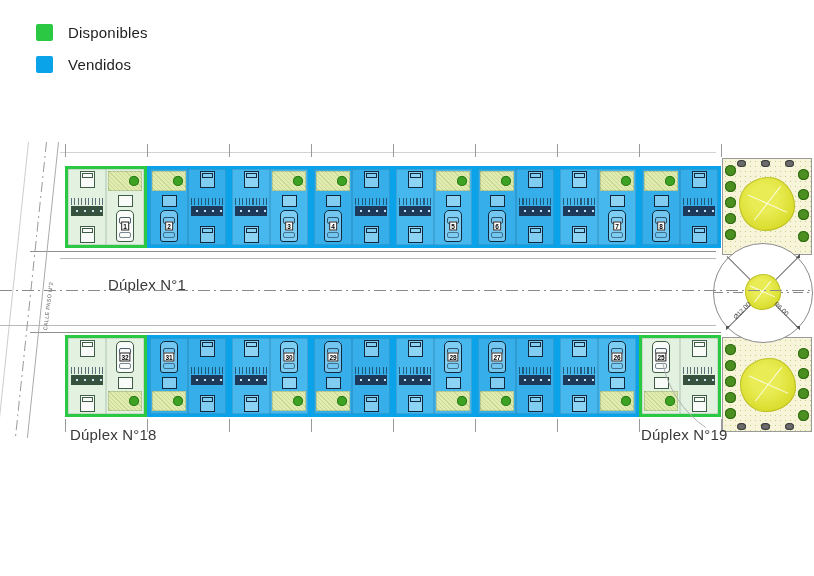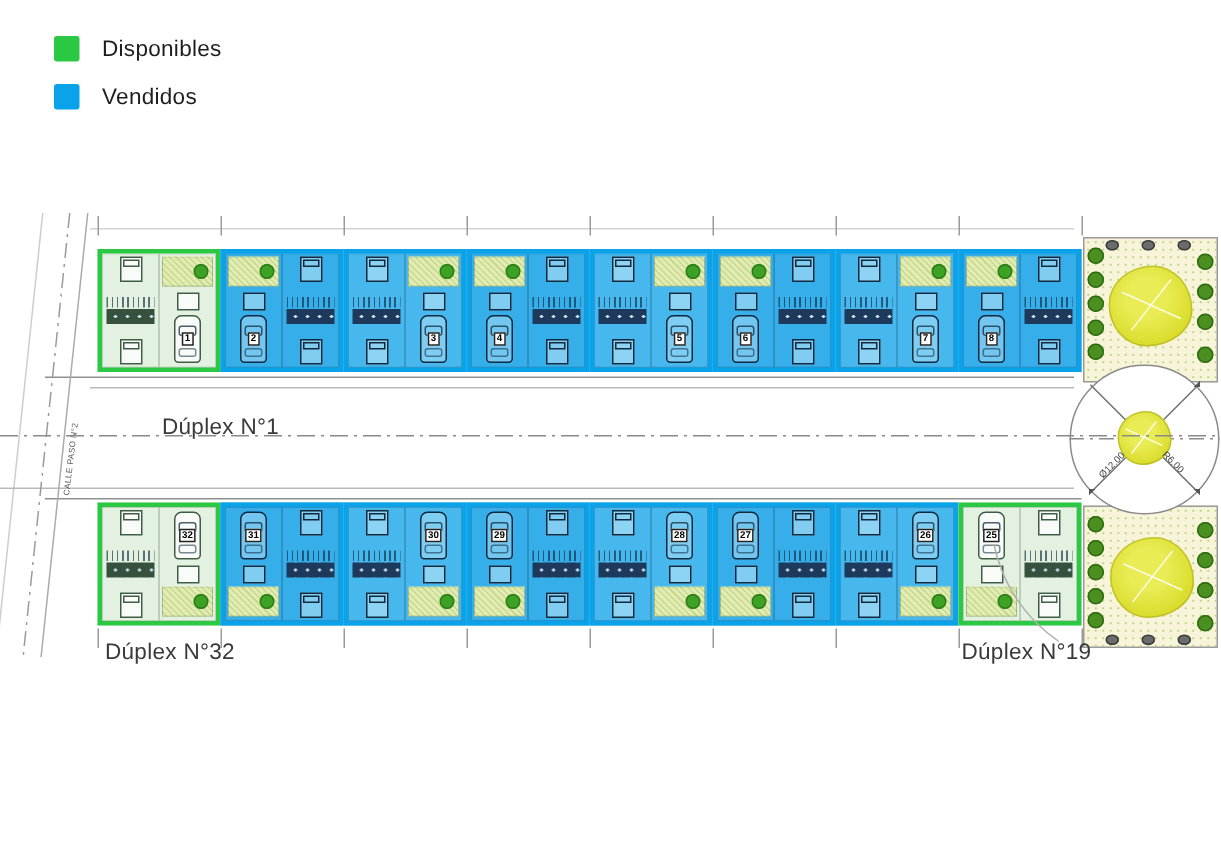--- a/index.html
+++ b/index.html
@@ -478,21 +478,21 @@
           </div>
           <div class="dining"></div>
           <div class="car">
             <span class="unit-number">25</span>
           </div>
         </div>
       </div>
     </div>
 
   <div class="duplex-label" style="left:72px;top:276px;margin-left:36px;">Dúplex N°1</div>
-  <div class="duplex-label" style="left:70px;top:426px;">Dúplex N°32</div>
+  <div class="duplex-label" style="left:70px;top:426px;">Dúplex N°18</div>
   <div class="duplex-label" style="left:641px;top:426px;">Dúplex N°19</div>
 
   <div id="ticks">
       <div class="tick" style="left: 65px; top: 144px; height: 13px;"></div>
       <div class="tick" style="left: 65px; top: 419px; height: 13px;"></div>
       <div class="tick" style="left: 147px; top: 144px; height: 13px;"></div>
       <div class="tick" style="left: 147px; top: 419px; height: 13px;"></div>
       <div class="tick" style="left: 229px; top: 144px; height: 13px;"></div>
       <div class="tick" style="left: 229px; top: 419px; height: 13px;"></div>
       <div class="tick" style="left: 311px; top: 144px; height: 13px;"></div>

